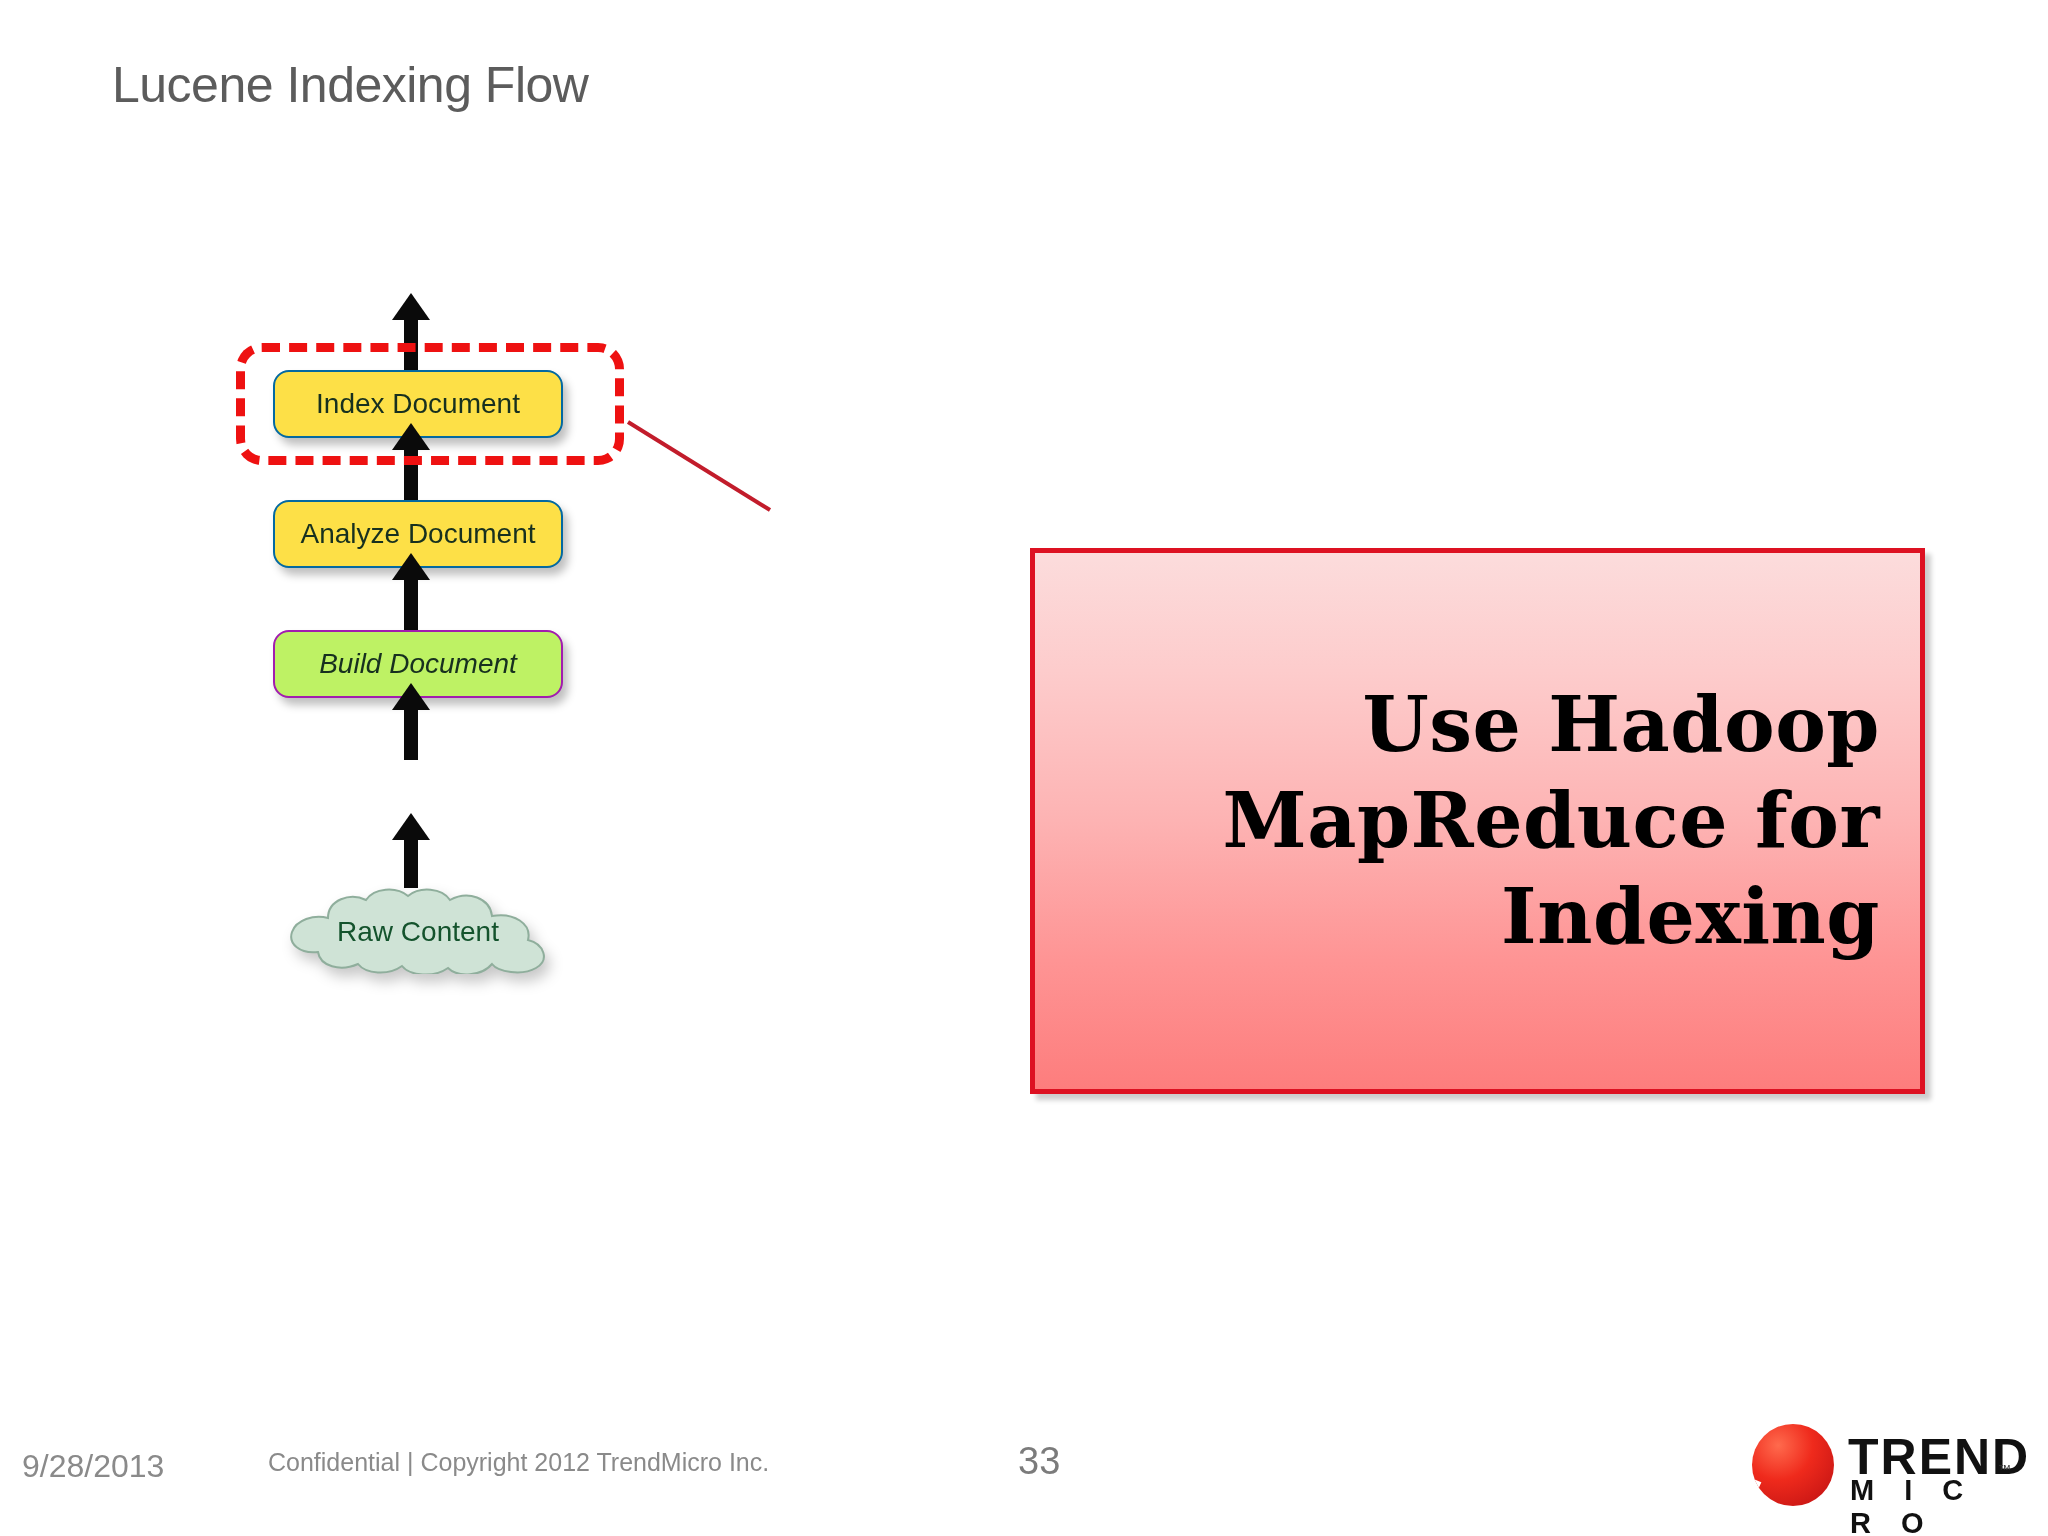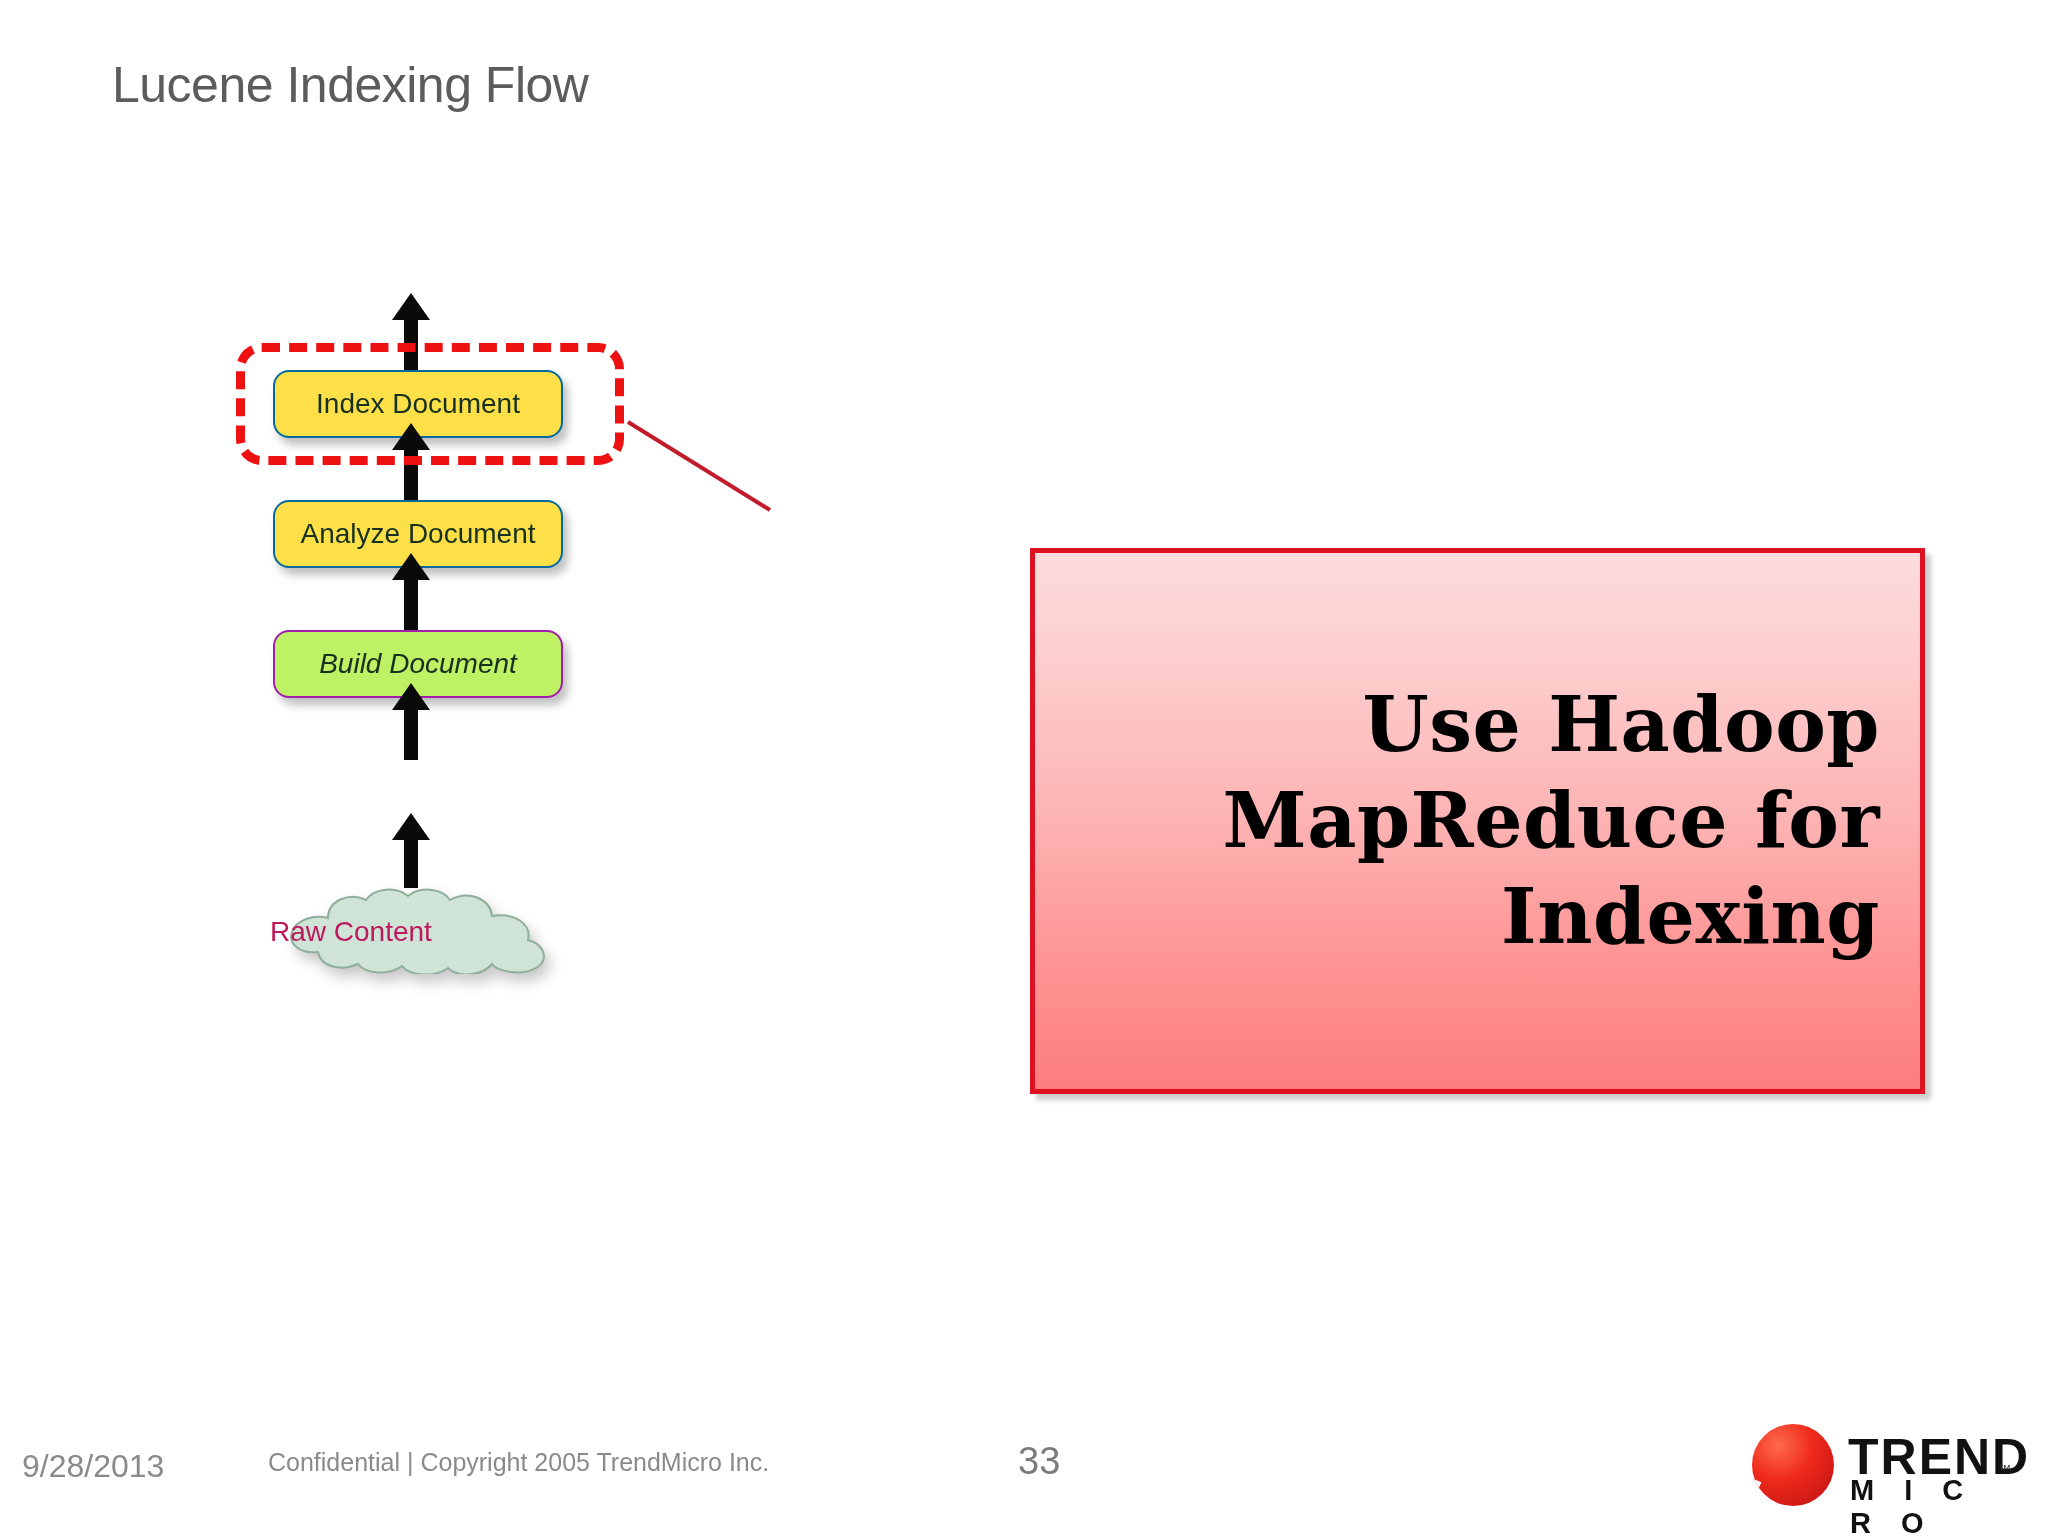--- a/index.html
+++ b/index.html
@@ -77,22 +77,22 @@
 
   
   #node-raw{
     left:40px;top:718px;width:296px;height:86px;
   }
   #node-raw .cloud{
     position:absolute;left:0;top:0;width:296px;height:86px;
     filter:drop-shadow(5px 8px 7px rgba(0,0,0,0.22));
   }
   #node-raw .cloud-label{
-    position:absolute;left:0;top:28px;width:296px;text-align:left;
-    font-size:28px;color:#be185d;z-index:4;
+    position:absolute;left:0;top:28px;width:296px;text-align:center;
+    font-size:28px;color:#14532d;z-index:4;
   }
 
   
   .arrow{
     position:absolute;left:174px;width:14px;
     background:#0a0a0a;
   }
   .arrow::after{
     content:"";position:absolute;left:-12px;top:-25px;
     width:0;height:0;
@@ -245,21 +245,21 @@
 
   <svg id="connector" viewBox="0 0 420 200" xmlns="http://www.w3.org/2000/svg">
     <line x1="8" y1="12" x2="150" y2="100" stroke="#c21c2b" stroke-width="4"></line>
   </svg>
 
   <div id="callout">
     <div id="callout-text">Use Hadoop MapReduce for Indexing</div>
   </div>
 
   <div id="footer-date">9/28/2013</div>
-  <div id="footer-confidential">Confidential | Copyright 2005 TrendMicro Inc.</div>
+  <div id="footer-confidential">Confidential | Copyright 2012 TrendMicro Inc.</div>
   <div id="footer-pagenum">33</div>
 
   <div id="logo">
     <div id="logo-sphere">
       <div class="swoosh"></div>
     </div>
     <div id="logo-trend">TREND</div>
     <div id="logo-micro">M I C R O</div>
     <div id="logo-tm">™</div>
   </div>

